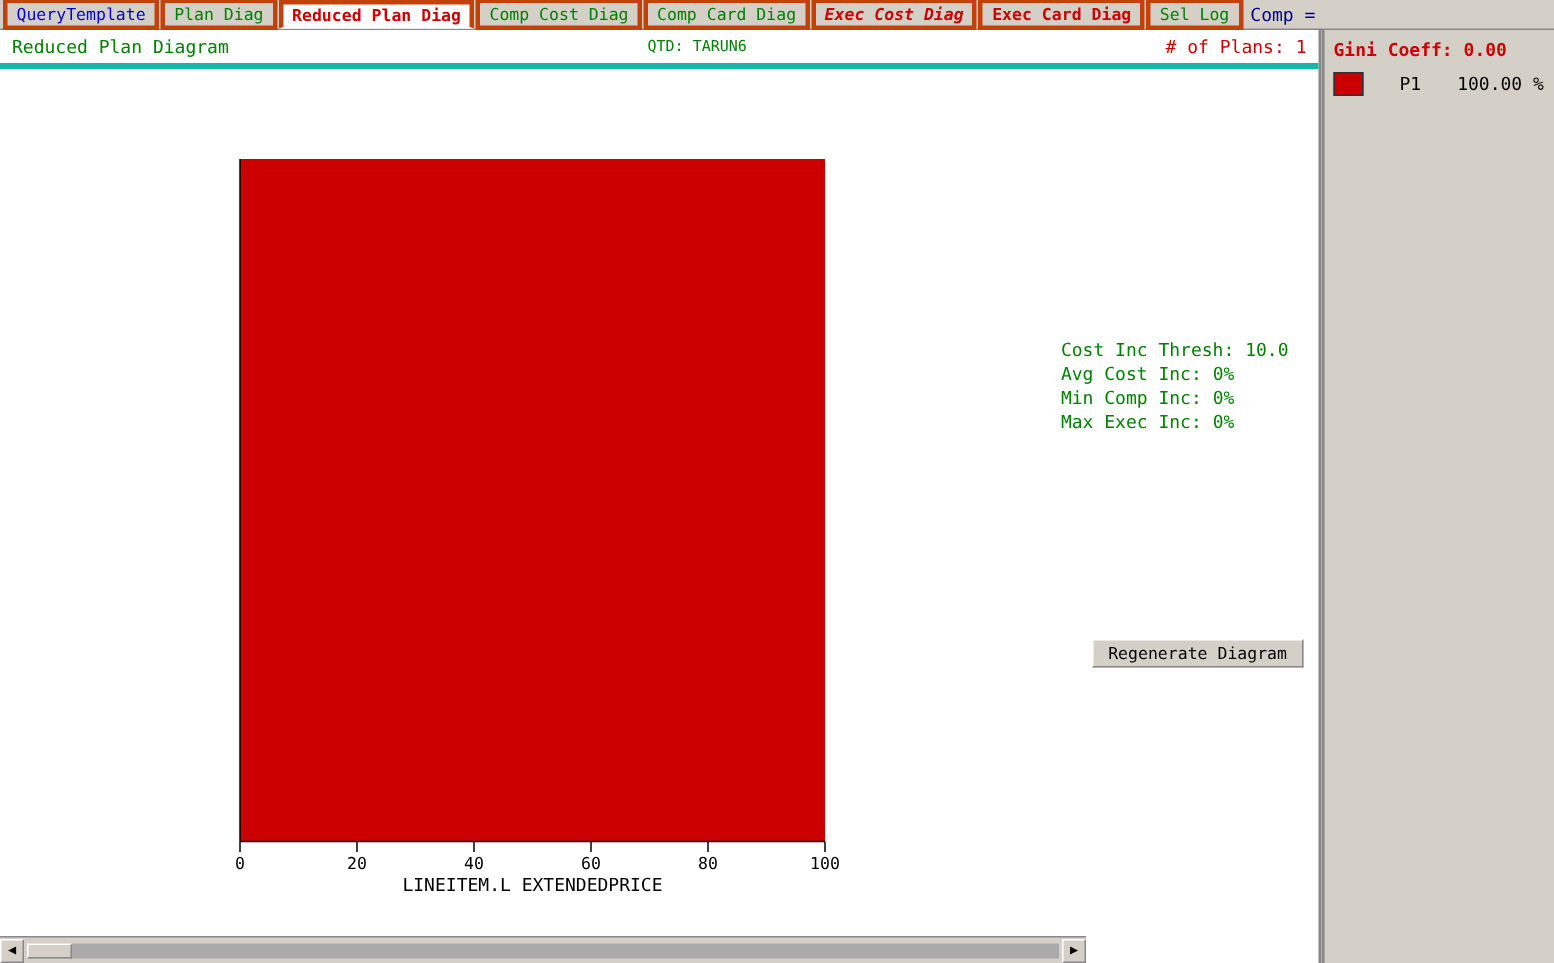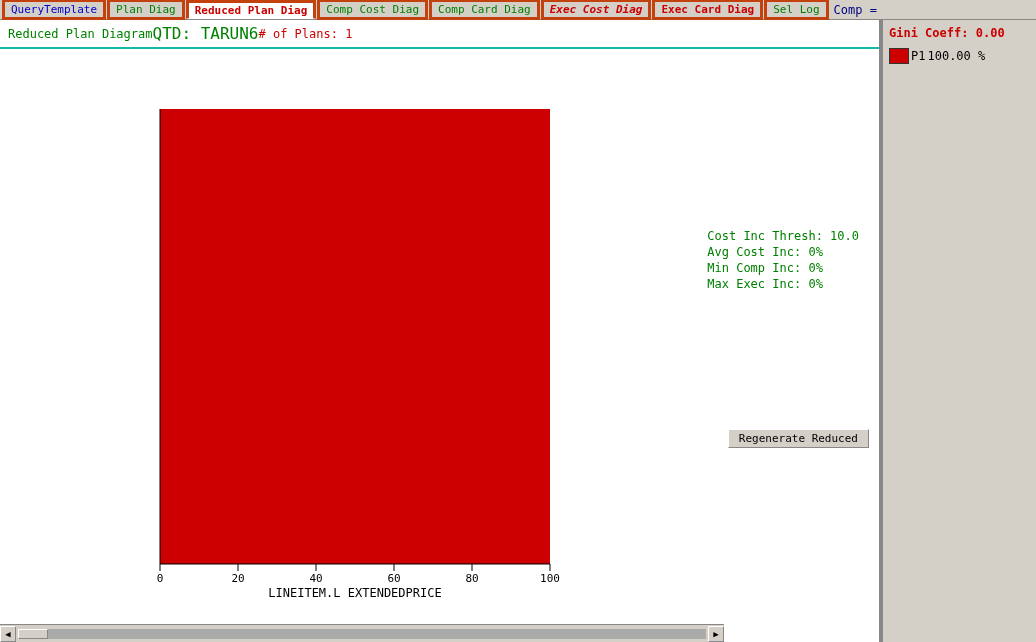--- a/index.html
+++ b/index.html
@@ -51,30 +51,31 @@
       flex: 1;
       background: #ffffff;
       position: relative;
       border-right: 2px solid #888;
     }
 
     
     #content-header {
       display: flex;
       align-items: center;
+      justify-content: space-between;
       padding: 4px 8px;
-      border-bottom: 2px solid #14b8a6;
+      border-bottom: 4px solid #14b8a6;
     }
     .header-left {
       color: #008000;
       font-size: 12px;
     }
     .header-center {
       color: #008000;
-      font-size: 16px;
+      font-size: 10px;
     }
     .header-right {
       color: #cc0000;
       font-size: 12px;
     }
 
     
     #chart-area {
       position: relative;
       width: 100%;
@@ -134,21 +135,21 @@
     .gini-header {
       color: #cc0000;
       font-size: 12px;
       font-family: monospace;
       font-weight: bold;
       margin-bottom: 8px;
     }
     .legend-item {
       display: flex;
       align-items: center;
-      gap: 2px;
+      gap: 24px;
       margin-top: 4px;
     }
     .legend-color-box {
       width: 20px;
       height: 16px;
       background: #cc0000;
       border: 1px solid #333;
       flex-shrink: 0;
     }
     .legend-label {
@@ -251,21 +252,21 @@
         </div>
         <div class="stat-line">
           <span>Min Comp Inc:</span>&nbsp;<span>0%</span>
         </div>
         <div class="stat-line">
           <span>Max Exec Inc:</span>&nbsp;<span>0%</span>
         </div>
       </div>
 
       <div id="button-panel">
-        <button class="action-btn">Regenerate Reduced</button>
+        <button class="action-btn">Regenerate Diagram</button>
       </div>
 
       <div id="chart-svg-container">
         <svg width="430" height="500">
 
           <rect x="10" y="10" width="390" height="455" fill="#cc0000"></rect>
 
           <line x1="10" y1="465" x2="400" y2="465" stroke="#000" stroke-width="1"></line>
 
           <line x1="10" y1="10" x2="10" y2="465" stroke="#000" stroke-width="1"></line>

